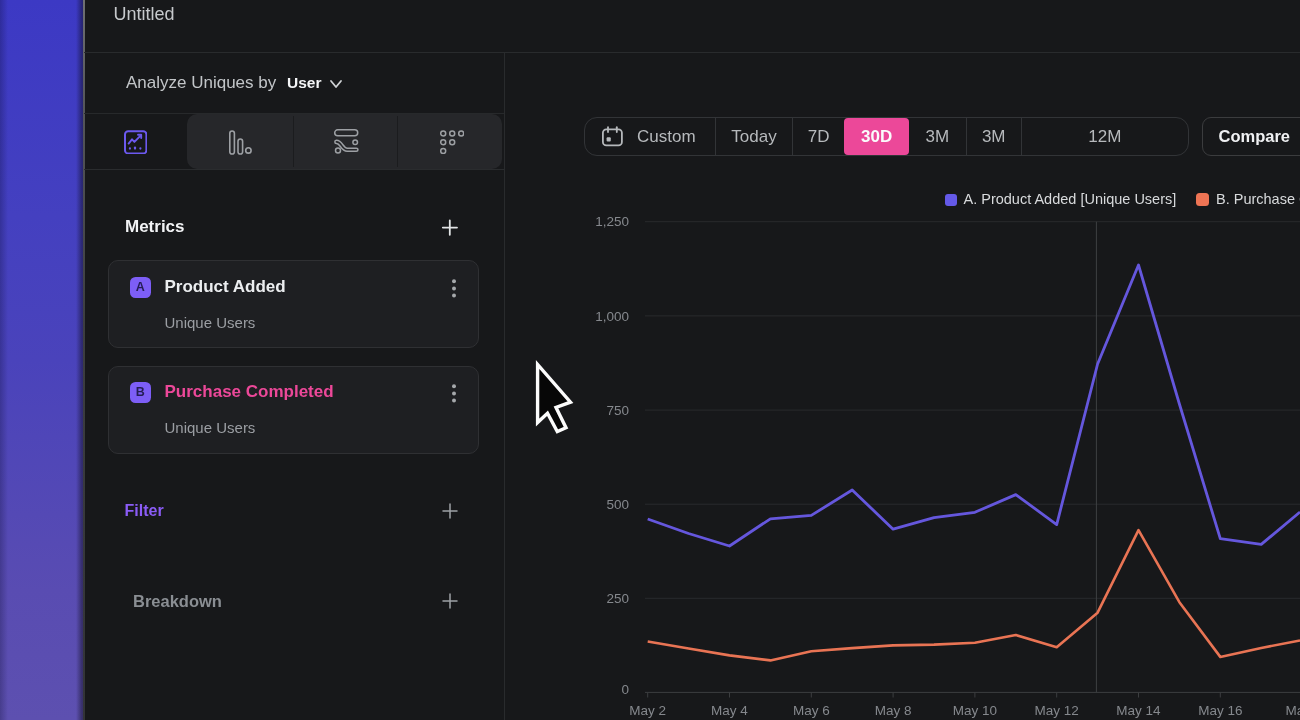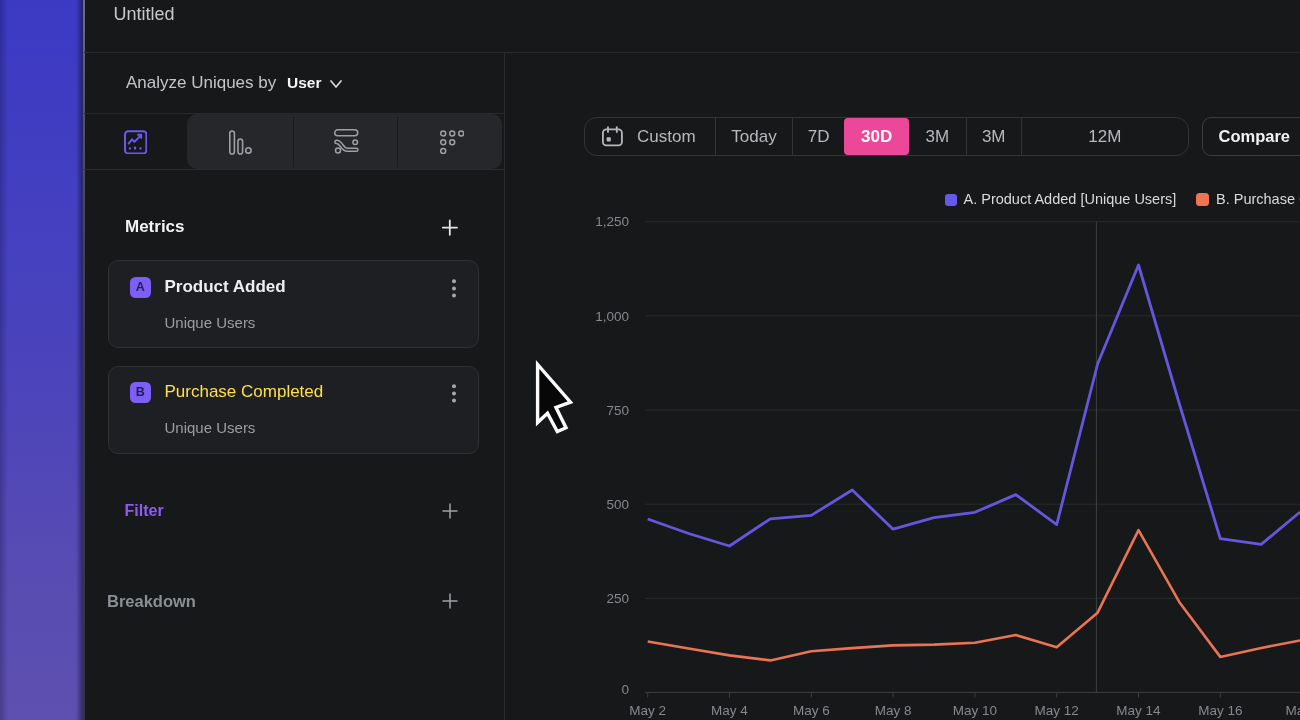--- a/index.html
+++ b/index.html
@@ -88,36 +88,36 @@
         <circle cx="3" cy="2.2" r="2"></circle>
         <circle cx="3" cy="9.4" r="2"></circle>
         <circle cx="3" cy="16.4" r="2"></circle>
       </g>
   </svg>
 
   <div class="abs" style="left:108px;top:366px;width:371px;height:88px;background:#1e1f22;
        border:1px solid #2f3033;border-radius:10px;"></div>
   <div class="abs" style="left:130px;top:381.5px;width:20.5px;height:21px;background:#7d5ef6;border-radius:5.5px;
        color:#241d55;font-size:12.5px;font-weight:bold;text-align:center;line-height:21px;">B</div>
-  <div class="abs" style="left:164.5px;top:382px;font-size:17px;line-height:20px;font-weight:normal;color:#fde047;">Purchase Completed</div>
+  <div class="abs" style="left:164.5px;top:382px;font-size:17px;line-height:20px;font-weight:bold;color:#ec4899;">Purchase Completed</div>
   <div class="abs" style="left:164.5px;top:419px;font-size:15px;line-height:18px;color:#9b9ea3;">Unique Users</div>
   <svg class="abs" style="left:450.7px;top:383.8px;" width="6" height="19" viewBox="0 0 6 19">
     <g fill="#a5a8ab">
         <circle cx="3" cy="2.2" r="2"></circle>
         <circle cx="3" cy="9.4" r="2"></circle>
         <circle cx="3" cy="16.4" r="2"></circle>
       </g>
   </svg>
 
   <div class="abs" style="left:124.5px;top:501px;font-size:16px;line-height:20px;font-weight:bold;color:#8b5cf6;">Filter</div>
   <svg class="abs" style="left:442px;top:503px;" width="16" height="16" viewBox="0 0 16 16">
     <path d="M8 1 V15 M1 8 H15" stroke="#9ea1a6" stroke-width="1.5" stroke-linecap="round"></path>
   </svg>
 
-  <div class="abs" style="left:107px;top:591px;font-size:16.5px;line-height:20px;font-weight:bold;color:#8a8e93;">Breakdown</div>
+  <div class="abs" style="left:133px;top:591px;font-size:16.5px;line-height:20px;font-weight:bold;color:#8a8e93;">Breakdown</div>
   <svg class="abs" style="left:442px;top:593px;" width="16" height="16" viewBox="0 0 16 16">
     <path d="M8 1 V15 M1 8 H15" stroke="#9ea1a6" stroke-width="1.5" stroke-linecap="round"></path>
   </svg>
 
   <div class="abs" style="left:584px;top:117px;width:605px;height:39px;border:1px solid #323437;border-radius:13px;
        display:flex;align-items:stretch;color:#b6b9bc;font-size:17px;">
     <div style="width:130.8px;border-right:1px solid #323437;display:flex;align-items:center;">
       <svg style="margin-left:16px;" width="23" height="21" viewBox="0 0 23 21">
         <rect x="1.9" y="3.4" width="19" height="16" rx="3.4" fill="none" stroke="#b5b8bb" stroke-width="1.8"></rect>
         <line x1="7" y1="1.2" x2="7" y2="6" stroke="#b5b8bb" stroke-width="1.8" stroke-linecap="round"></line>

